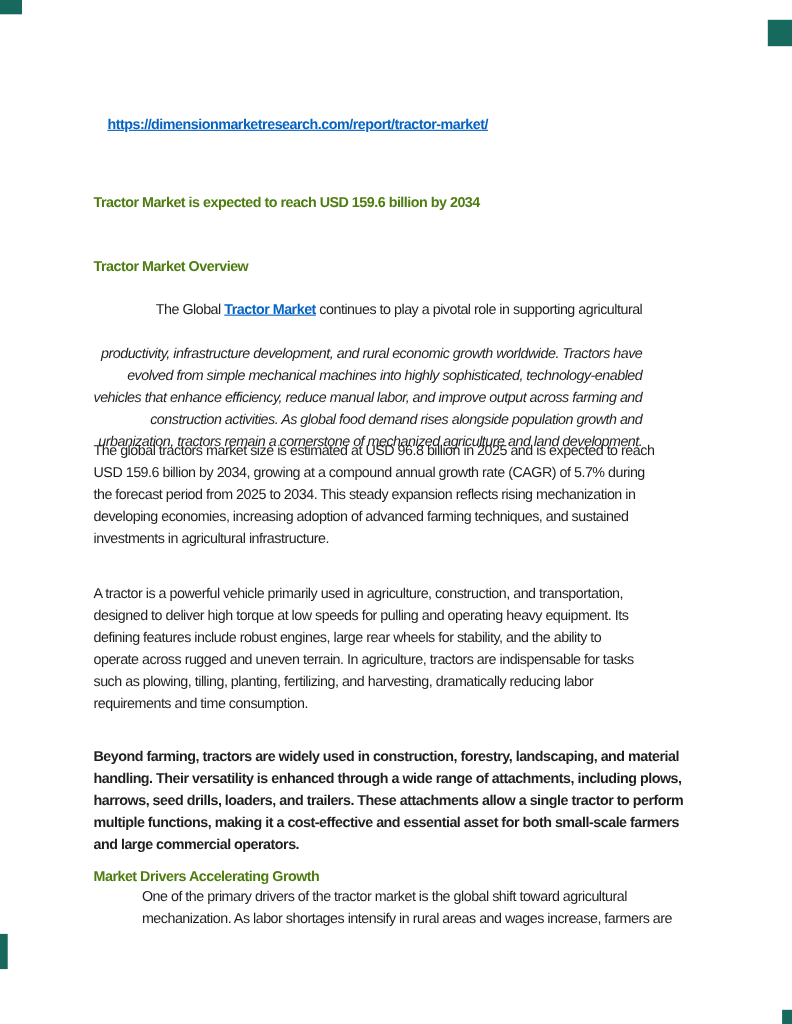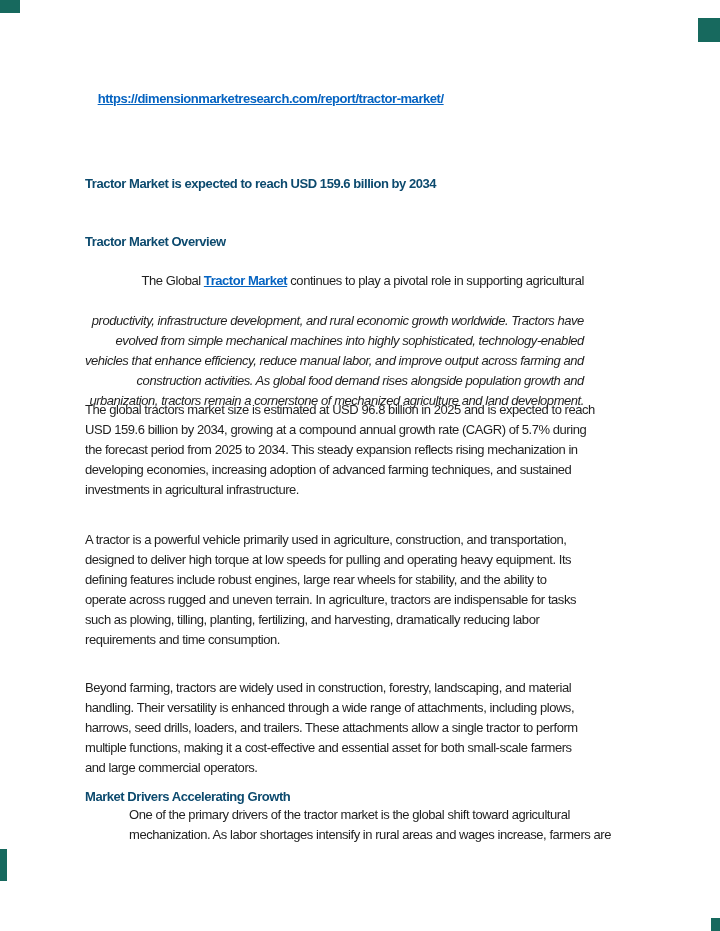--- a/index.html
+++ b/index.html
@@ -24,21 +24,21 @@
     white-space: pre;
   }
   .url-line a, a.inline-link {
     color: #0563C1;
     font-weight: 700;
     text-decoration: underline;
     cursor: pointer;
   }
   .headline, .heading {
     font-weight: 700;
-    color: #0c4a6e;
+    color: #4d7c0f;
   }
   .para-lines { display: block; white-space: pre; font-style: italic; }
   .corner-mark {
     position: absolute;
     background: #17695E;
   }
   .mark-tl { left: 0; top: 0; width: 20px; height: 13px; }
   .mark-tr { left: 698px; top: 18px; width: 22px; height: 24px; }
   .mark-lb { left: 0; top: 849px; width: 7px; height: 32px; }
   .mark-br { left: 711px; top: 918px; width: 9px; height: 13px; }
@@ -46,21 +46,21 @@
 </head>
 <body>
 
 <div class="page">
 
   <div class="corner-mark mark-tl"></div>
   <div class="corner-mark mark-tr"></div>
   <div class="corner-mark mark-lb"></div>
   <div class="corner-mark mark-br"></div>
 
-  <div class="block url-line" style="top:69px;text-align:right;">
+  <div class="block url-line" style="top:83px;text-align:right;">
     <a>https://dimensionmarketresearch.com/report/tractor-market/</a>
   </div>
 
   <div class="block headline" style="top:174px;">Tractor Market is expected to reach USD 159.6 billion by 2034</div>
 
   <div class="block heading" style="top:232px;text-align:right;">Tractor Market Overview</div>
 
   <div class="block" style="top:251px;text-align:right;">
     <span>The Global </span><a class="inline-link">Tractor Market</a><span> continues to play a pivotal role in supporting agricultural</span>
     <span class="para-lines">productivity, infrastructure development, and rural economic growth worldwide. Tractors have
@@ -77,21 +77,21 @@
 investments in agricultural infrastructure.</div>
 
 
   <div class="block" style="top:530px;">A tractor is a powerful vehicle primarily used in agriculture, construction, and transportation,
 designed to deliver high torque at low speeds for pulling and operating heavy equipment. Its
 defining features include robust engines, large rear wheels for stability, and the ability to
 operate across rugged and uneven terrain. In agriculture, tractors are indispensable for tasks
 such as plowing, tilling, planting, fertilizing, and harvesting, dramatically reducing labor
 requirements and time consumption.</div>
 
-  <div class="block" style="top:678px;">Beyond farming, tractors are widely used in construction, forestry, landscaping, and material
+  <div class="block" style="top:678px;font-weight:bold;">Beyond farming, tractors are widely used in construction, forestry, landscaping, and material
 handling. Their versatility is enhanced through a wide range of attachments, including plows,
 harrows, seed drills, loaders, and trailers. These attachments allow a single tractor to perform
 multiple functions, making it a cost-effective and essential asset for both small-scale farmers
 and large commercial operators.</div>
 
   <div class="block heading" style="top:787px;text-align:center;">Market Drivers Accelerating Growth</div>
 
   <div class="block" style="top:805px;margin-left:44px;">One of the primary drivers of the tractor market is the global shift toward agricultural
 mechanization. As labor shortages intensify in rural areas and wages increase, farmers are</div>
 

